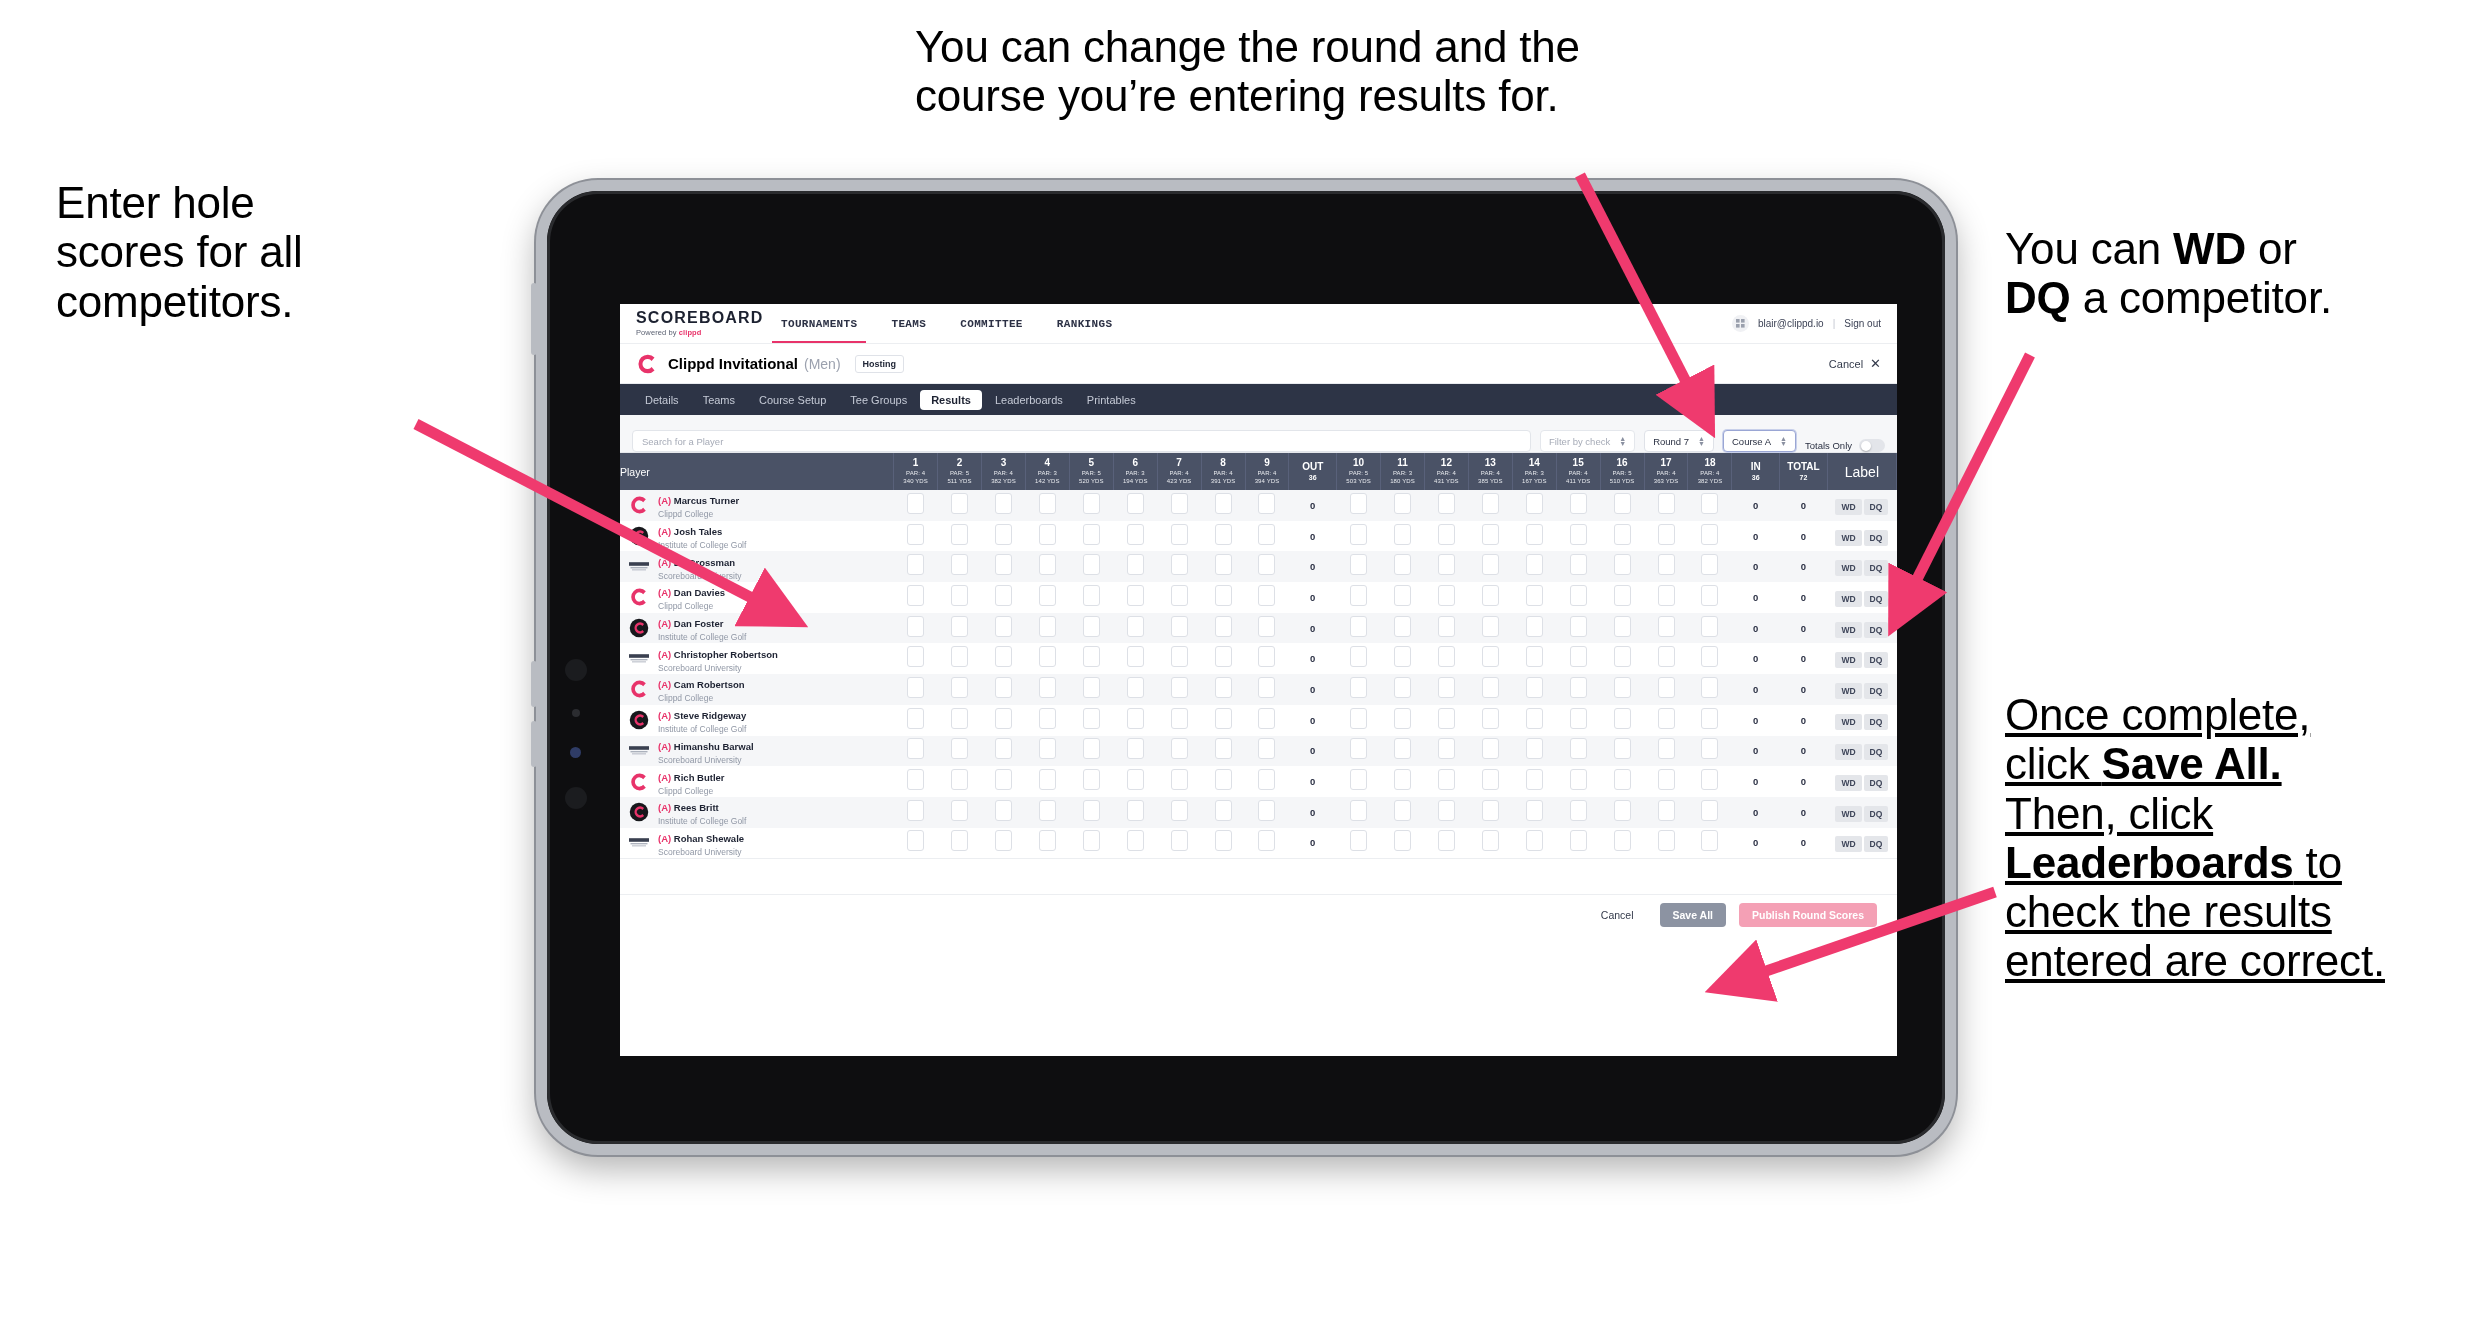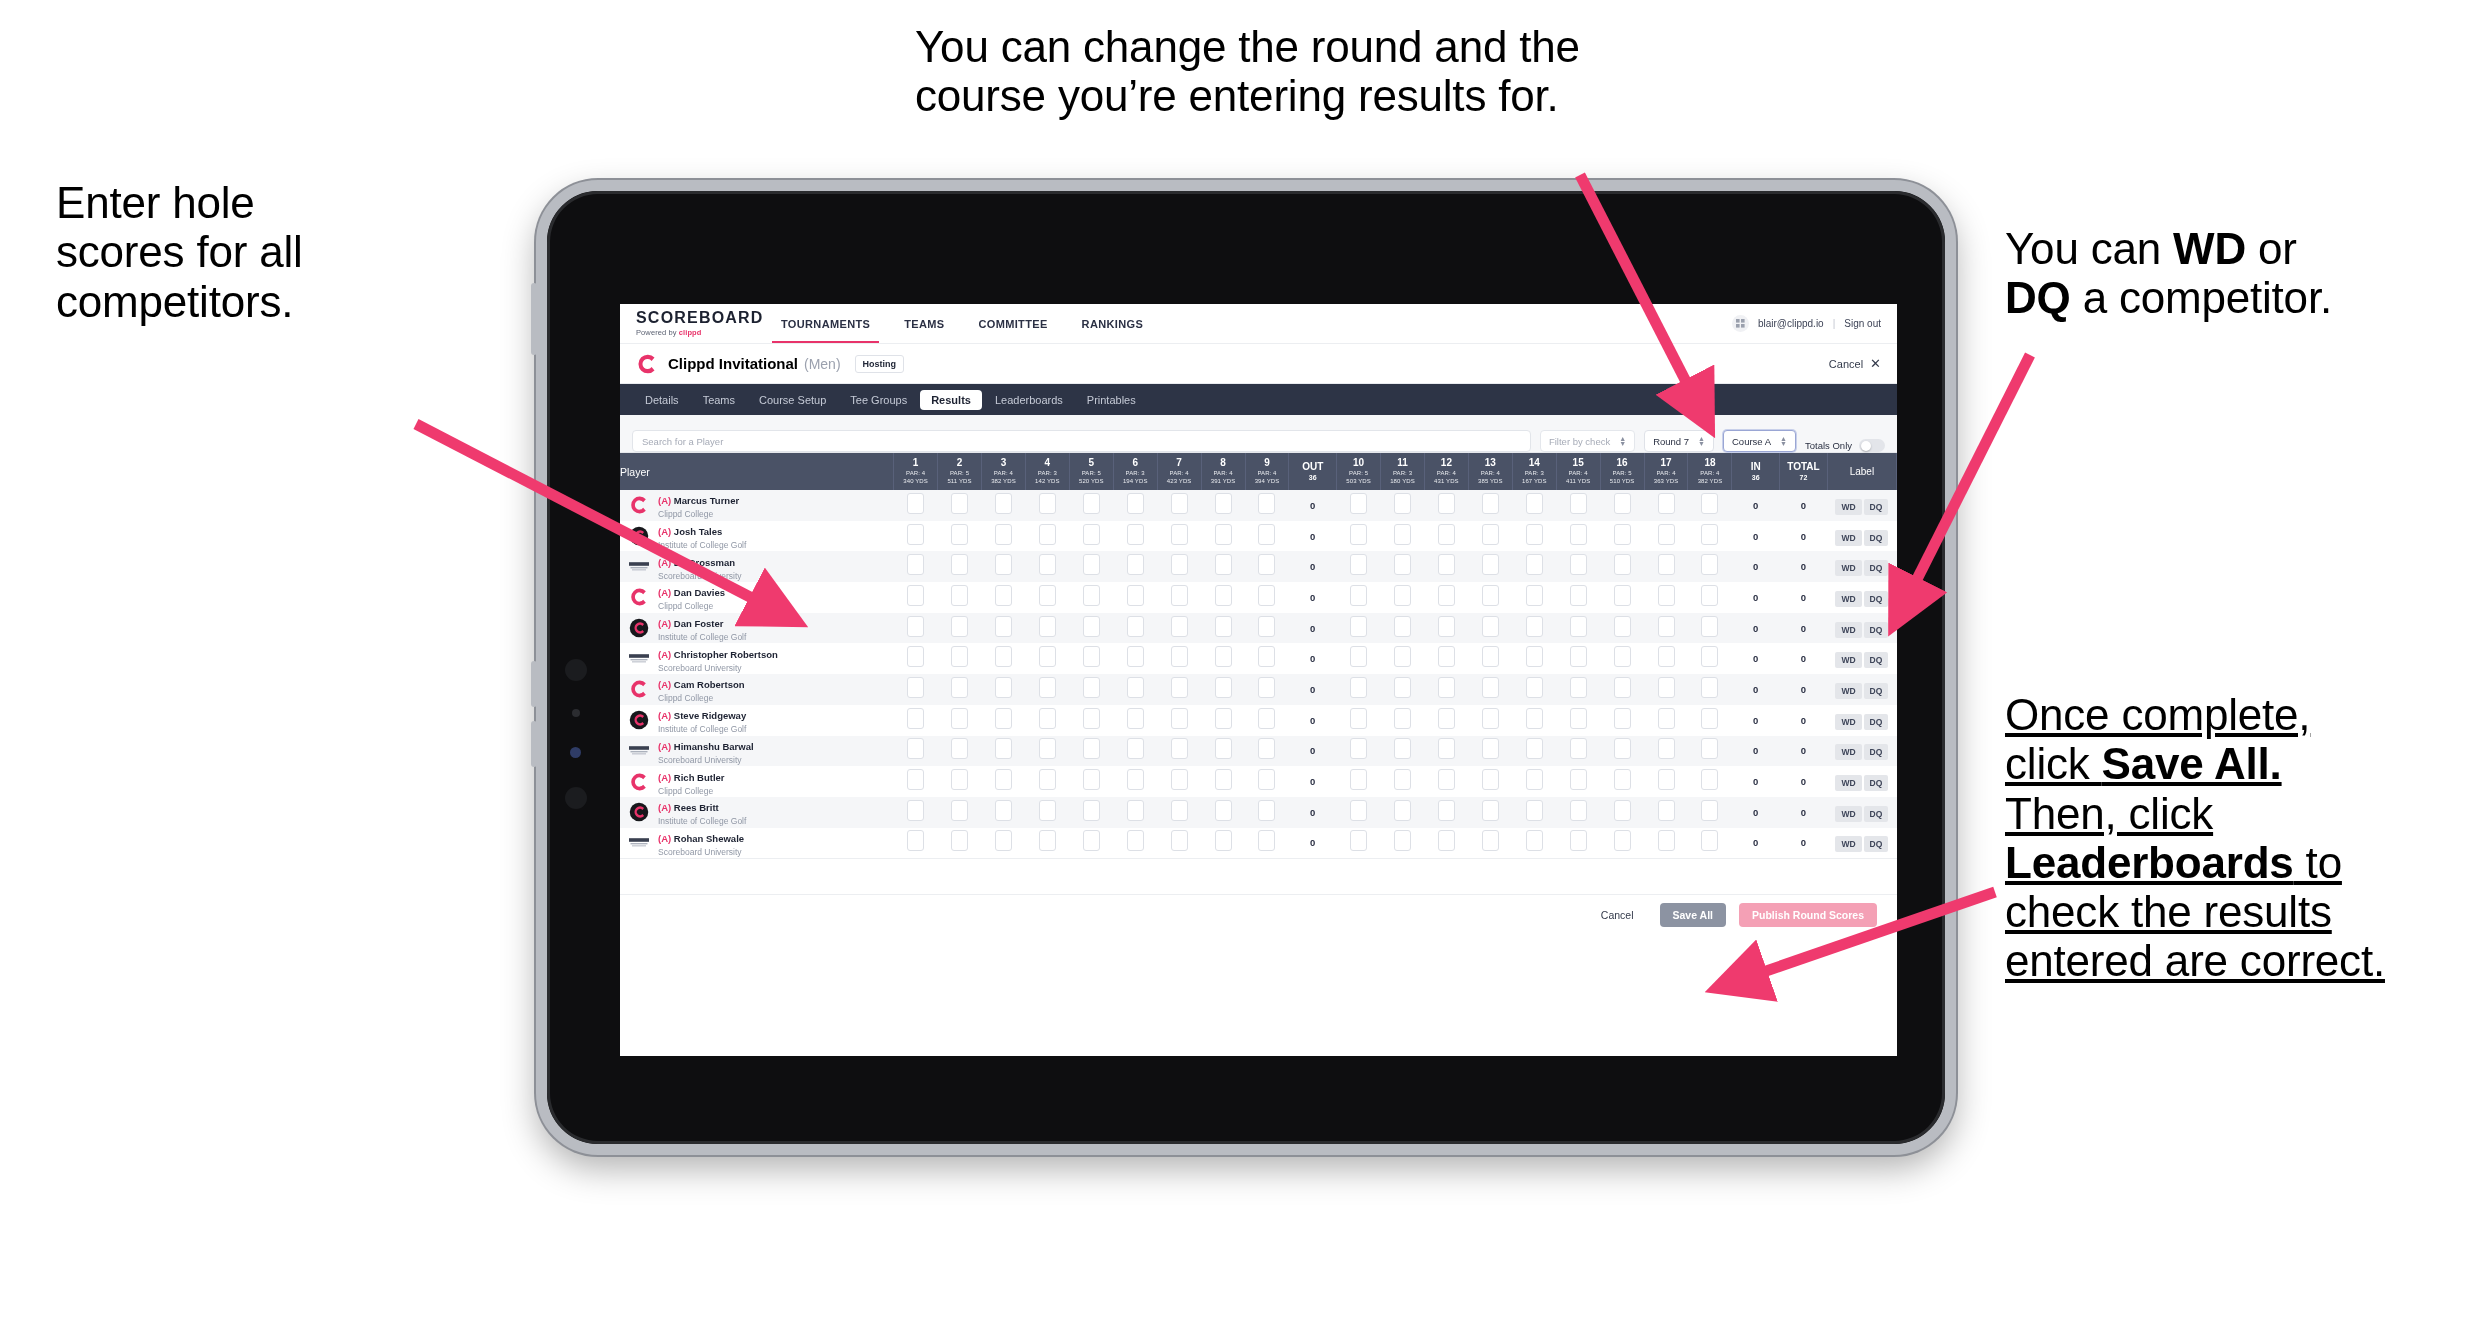--- a/index.html
+++ b/index.html
@@ -69,20 +69,21 @@
   .brand { display:flex; flex-direction:column; justify-content:center; width:120px;}
   .brand-name { font-size:16px; font-weight:700; letter-spacing:1.2px; color:#1c2130;
                 font-family:"Liberation Sans", sans-serif; line-height:1;}
   .brand-sub { font-size:7.5px; color:#5b6172; margin-top:2px; letter-spacing:.1px;}
   .brand-sub em { font-style:normal; color:#e8336a; font-weight:700; }
   .topnav-items { display:flex; align-items:center; height:100%; margin-left:8px; }
   .topnav-item {
     font-size:11px; font-weight:600; color:#2b3044; letter-spacing:.35px;
     padding:0 17px; height:100%; display:flex; align-items:center; position:relative;
     cursor:pointer;
+    font-family:Liberation Mono, monospace;
   }
   .topnav-item.active:after{
     content:""; position:absolute; left:8px; right:8px; bottom:0; height:2.5px; background:#e8336a;
   }
   .topnav-right { margin-left:auto; display:flex; align-items:center; gap:9px; font-size:10px; color:#3d4356;}
   .avatar-sq { width:17px; height:17px; border-radius:50%; background:#f0f1f4;
                display:flex; align-items:center; justify-content:center; color:#9aa0ad; font-size:9px;}
   .sep { color:#c3c7d0; }
   .signout { cursor:pointer; }
 
@@ -125,21 +126,21 @@
   table.scores thead th { background:#4a5266; color:#fff; padding:0; vertical-align:middle;
                           border-right:1px solid #59617a; font-weight:400;}
   thead th.player-h { text-align:left; padding-left:14px; font-size:10.5px; font-weight:600; width:218px;}
   .hole-h { width:35px; }
   .hole-num { font-size:10px; font-weight:700; line-height:12px; }
   .hole-par { font-size:6px; line-height:8px; letter-spacing:.1px; color:#e8eaee; }
   .hole-yds { font-size:6px; line-height:8px; letter-spacing:.1px; color:#e8eaee; }
   .sum-h { width:38px; }
   .sum-lab { font-size:10px; font-weight:700; line-height:12px; }
   .sum-val { font-size:7px; font-weight:700; line-height:9px; }
-  .label-h { width:55px; font-size:10px; }
+  .label-h { width:55px; font-size:14px; }
   thead th > div { padding:4px 0 5px; }
 
   tbody tr { height:30.7px; }
   tbody tr.odd  { background:#f5f6f8; }
   tbody tr.even { background:#ffffff;margin-top:40px; }
   tbody td { border:0; padding:0; }
   td.player-c { padding-left:8px; }
   .pcell { display:flex; align-items:center; gap:8px; }
   .plogo { width:22px; height:22px; flex:none; display:flex; align-items:center; justify-content:center;}
   .pname { font-size:9.5px; font-weight:700; color:#1d2232; line-height:12px;}

